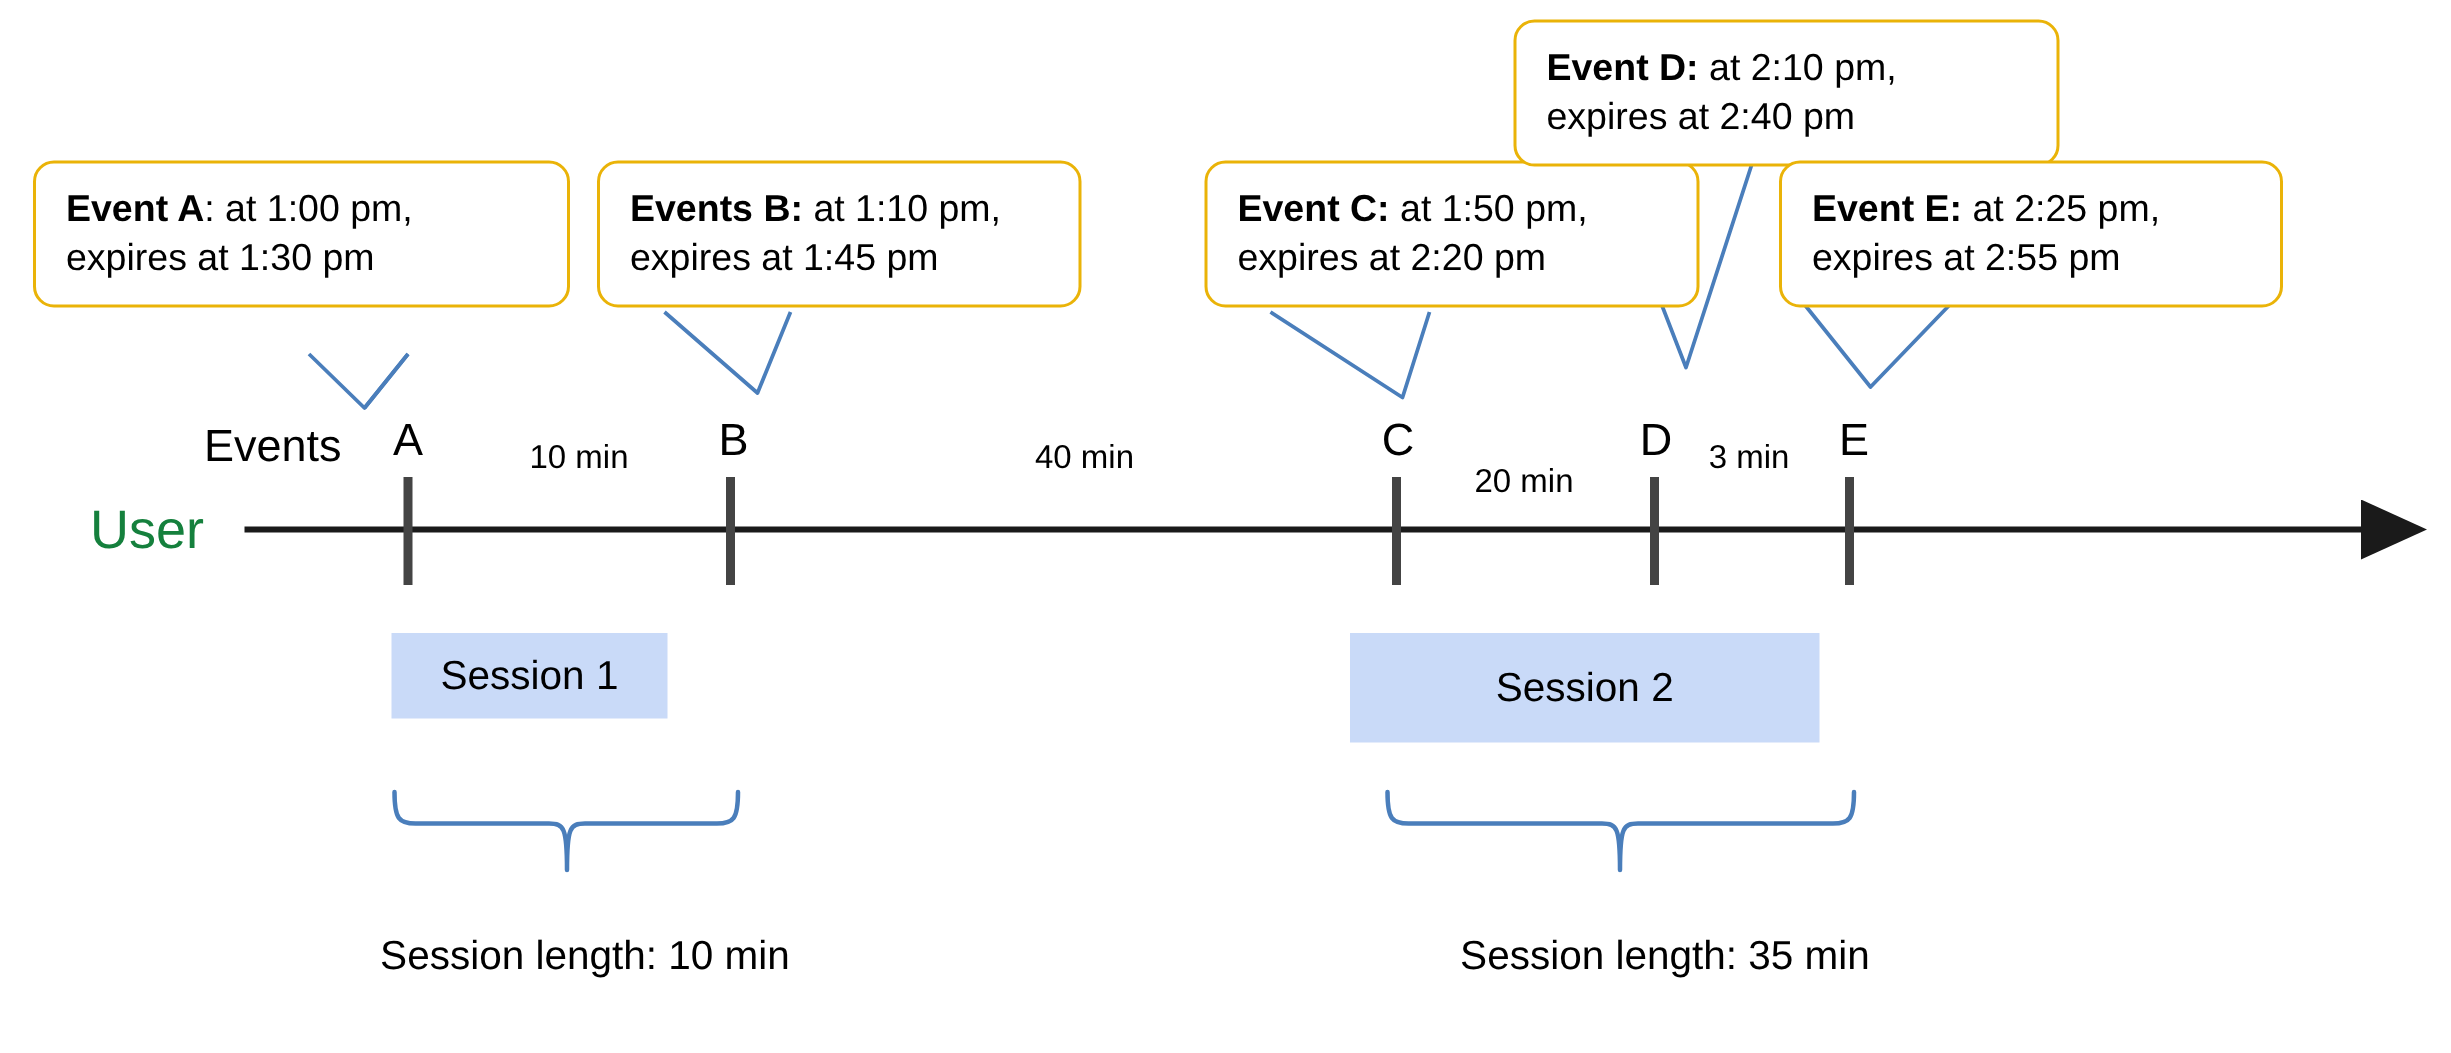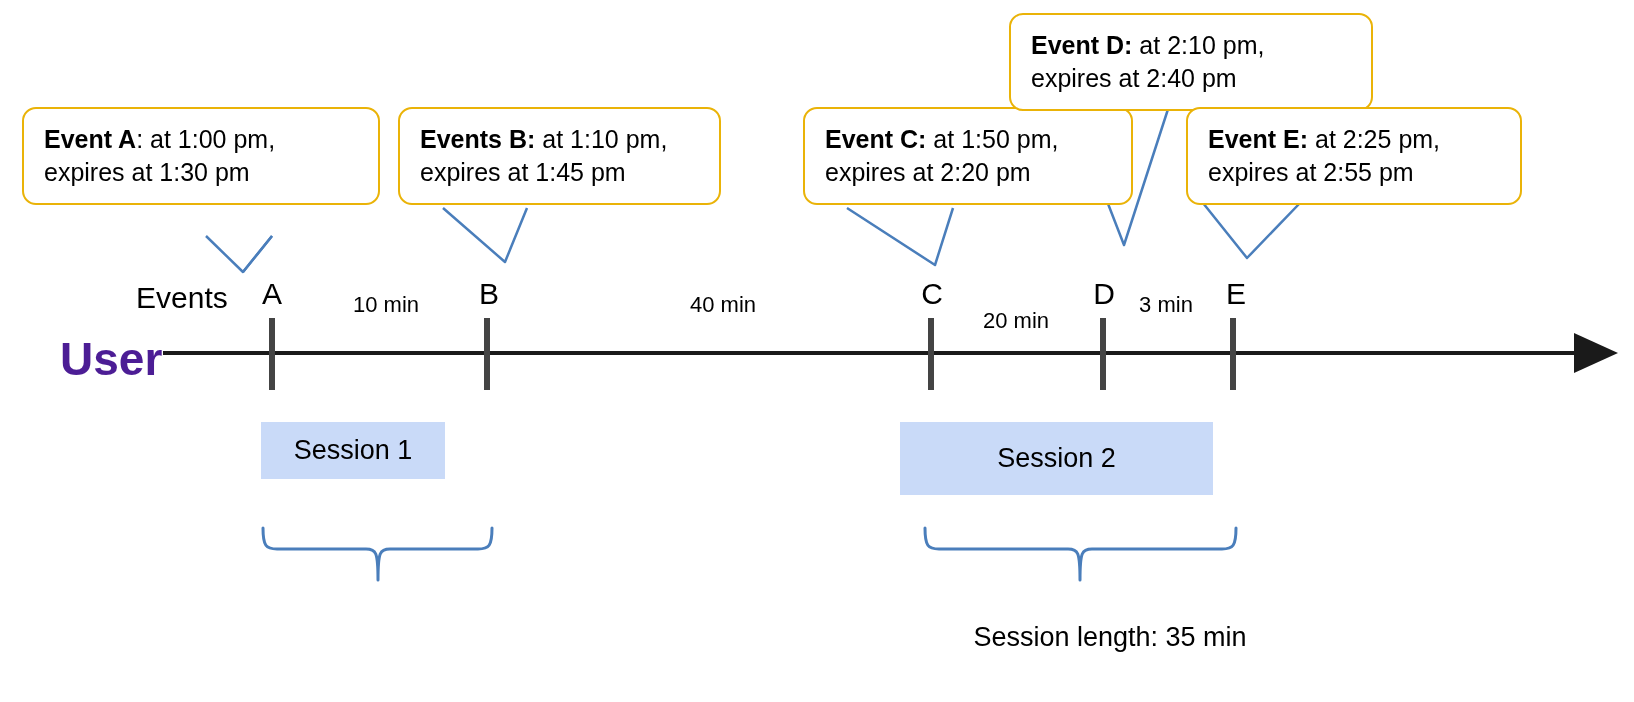--- a/index.html
+++ b/index.html
@@ -46,25 +46,24 @@
   .callout .ev-name {
     font-weight: bold;
   }
   .callout .line2 {
     display: block;
   }
 
   
   .axis-label {
     position: absolute;
-    font-size: 46px;
-    color: #4c1d95;
-    z-index: 2;
-    white-space: nowrap;
-    font-weight: bold;
+    font-size: 36px;
+    color: #15803d;
+    z-index: 2;
+    white-space: nowrap;
   }
   .events-label {
     position: absolute;
     font-size: 30px;
     color: #000000;
     z-index: 2;
     white-space: nowrap;
   }
   .event-letter {
     position: absolute;
@@ -199,16 +198,17 @@
   <div class="gap-label" style="left:1166px; top:292px;">3 min</div>
 
   <div class="session-box" style="left:261px; top:422px; width:184px; height:57px;">
     <span>Session 1</span>
   </div>
 
   <div class="session-box" style="left:900px; top:422px; width:313px; height:73px;">
     <span>Session 2</span>
   </div>
 
+  <div class="session-caption" style="left:390px; top:622px;">Session length: 10 min</div>
 
   <div class="session-caption" style="left:1110px; top:622px;">Session length: 35 min</div>
 
 </div>
 
 </body></html>

